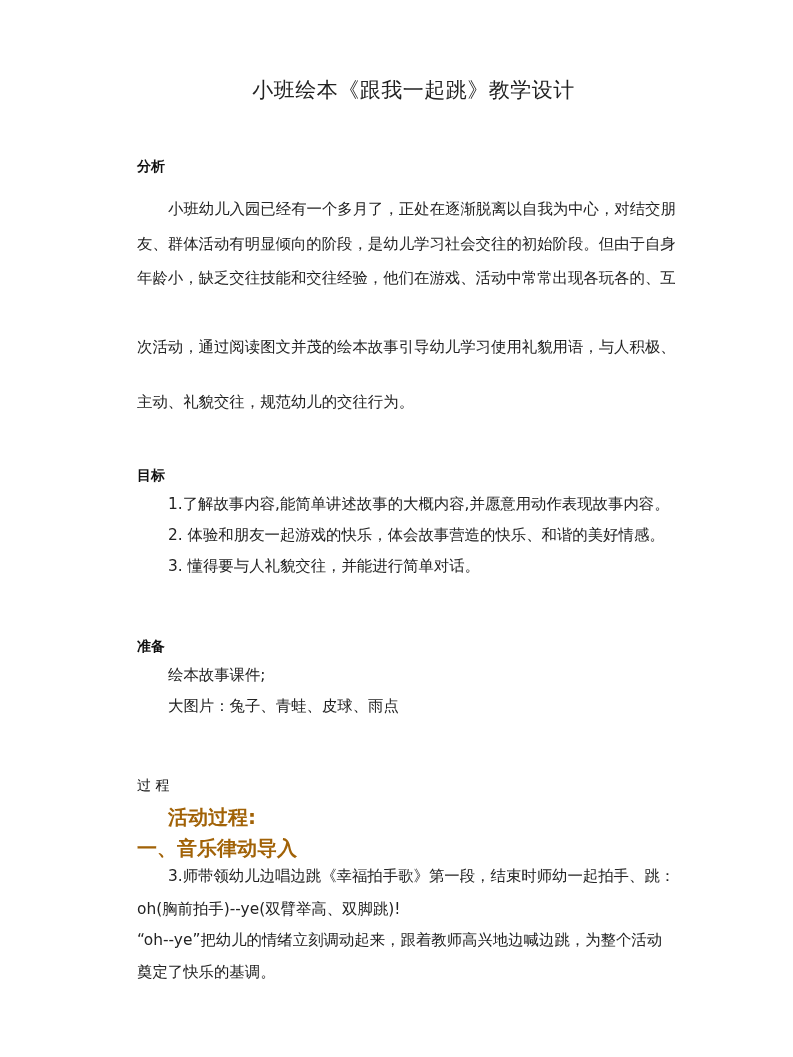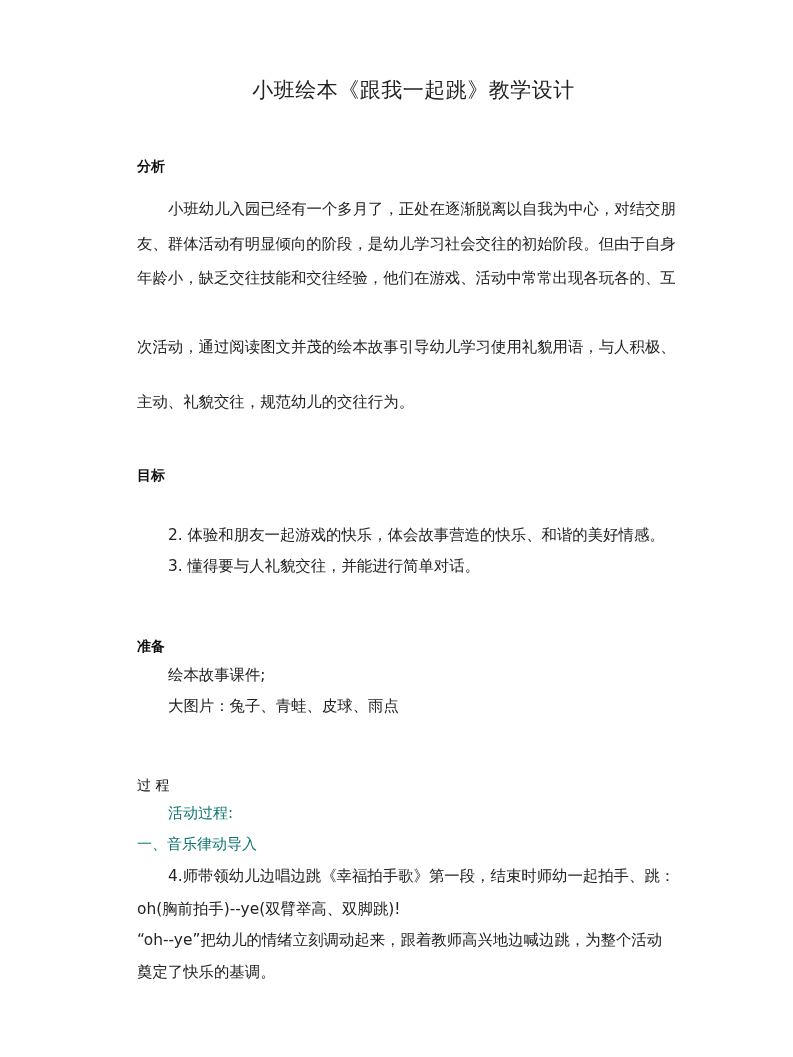--- a/index.html
+++ b/index.html
@@ -40,49 +40,50 @@
       color: #111;
     }
     .line {
       position: absolute;
       font-size: 15.4px;
       color: #222;
       white-space: nowrap;
     }
     .bold-line {
       position: absolute;
-      font-size: 15px;
-      font-weight: normal;
-      color: #0f766e;
+      font-size: 20px;
+      font-weight: bold;
+      color: #a16207;
       white-space: nowrap;
     }
   </style>
 </head>
 <body>
 
 <div class="page">
 
   <div class="title">小班绘本《跟我一起跳》教学设计</div>
 
   <div class="heading" style="top:158px;">分析</div>
   <div class="line" style="left:151px; top:199px;">小班幼儿入园已经有一个多月了，正处在逐渐脱离以自我为中心，对结交朋</div>
   <div class="line" style="left:120px; top:234px;">友、群体活动有明显倾向的阶段，是幼儿学习社会交往的初始阶段。但由于自身</div>
   <div class="line" style="left:120px; top:268px;">年龄小，缺乏交往技能和交往经验，他们在游戏、活动中常常出现各玩各的、互</div>
   <div class="line" style="left:120px; top:337px;">次活动，通过阅读图文并茂的绘本故事引导幼儿学习使用礼貌用语，与人积极、</div>
   <div class="line" style="left:120px; top:392px;">主动、礼貌交往，规范幼儿的交往行为。</div>
 
   <div class="heading" style="top:467px;">目标</div>
+  <div class="line" style="left:151px; top:494px;">1.了解故事内容,能简单讲述故事的大概内容,并愿意用动作表现故事内容。</div>
   <div class="line" style="left:151px; top:525px;">2. 体验和朋友一起游戏的快乐，体会故事营造的快乐、和谐的美好情感。</div>
   <div class="line" style="left:151px; top:556px;">3. 懂得要与人礼貌交往，并能进行简单对话。</div>
 
   <div class="heading" style="top:638px;font-family:Liberation Mono, monospace;">准备</div>
   <div class="line" style="left:151px; top:665px;">绘本故事课件;</div>
   <div class="line" style="left:151px; top:696px;">大图片：兔子、青蛙、皮球、雨点</div>
 
   <div class="heading" style="top:777px; font-weight:normal;">过 程</div>
   <div class="bold-line" style="left:151px; top:804px;">活动过程:</div>
   <div class="bold-line" style="left:120px; top:835px;">一、音乐律动导入</div>
-  <div class="line" style="left:151px; top:866px;">4.师带领幼儿边唱边跳《幸福拍手歌》第一段，结束时师幼一起拍手、跳：</div>
+  <div class="line" style="left:151px; top:866px;">3.师带领幼儿边唱边跳《幸福拍手歌》第一段，结束时师幼一起拍手、跳：</div>
   <div class="line" style="left:120px; top:899px;">oh(胸前拍手)--ye(双臂举高、双脚跳)!</div>
   <div class="line" style="left:120px; top:930px;">“oh--ye”把幼儿的情绪立刻调动起来，跟着教师高兴地边喊边跳，为整个活动</div>
   <div class="line" style="left:120px; top:962px;">奠定了快乐的基调。</div>
 
 </div>
 
 </body></html>

